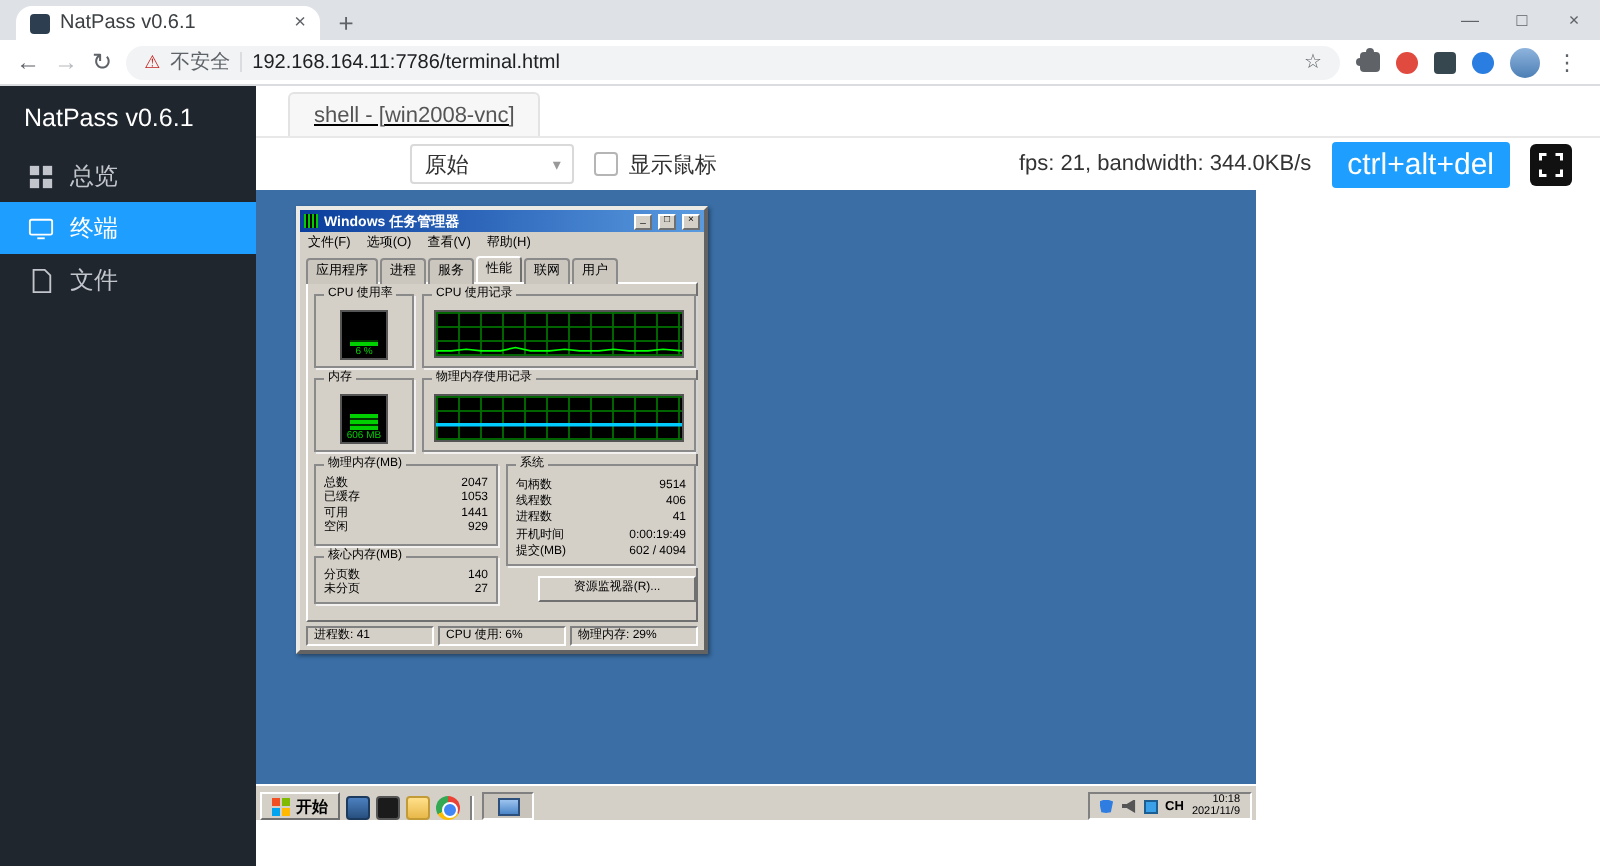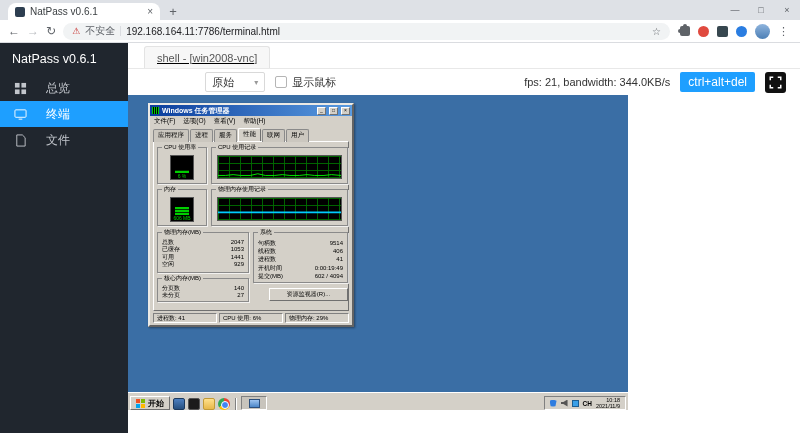--- a/index.html
+++ b/index.html
@@ -32,37 +32,37 @@
   .ext.red { background:#e04a3f; }
   .ext.dark { background:#37474f; border-radius:2px; }
   .ext.blue { background:#2a7de1; }
   .avatar { width:15px; height:15px; border-radius:50%; background:linear-gradient(#8fb4dd,#4c7fb5); }
   .kebab { color:#5f6368; font-size:11px; }
 
   
   .page { display:flex; height:390px; }
   .sidebar { width:128px; background:#20262e; color:#c2c6cc; flex:none; }
   .brand { height:32px; display:flex; align-items:center; padding-left:12px; color:#fff; font-size:12.5px; }
-  .side-item { height:26px; display:flex; align-items:center; gap:19px; padding-left:14px; font-size:12px; cursor:pointer; }
+  .side-item { height:26px; display:flex; align-items:center; gap:8px; padding-left:14px; font-size:12px; cursor:pointer; }
   .side-item.active { background:#1e9fff; color:#fff; }
   .side-item svg { width:13px; height:13px; flex:none; }
 
   .main { flex:1; background:#fff; position:relative; min-width:0; }
   .apptabs { height:26px; border-bottom:1px solid #e8e8e8; display:flex; align-items:flex-end; padding-left:16px;text-decoration:underline; }
   .apptab { height:22px; padding:0 12px; background:#f7f7f7; border:1px solid #e3e3e3; border-bottom:none; border-radius:3px 3px 0 0; font-size:11px; color:#555; display:flex; align-items:center; }
   .apptoolbar { height:26px; display:flex; align-items:center; gap:10px; padding:0 14px 0 16px; }
   .qlabel { font-size:12px; color:#222;margin-top:48px; }
-  .select { width:60px; height:20px; border:1px solid #d9d9d9; border-radius:2px; display:flex; align-items:center; justify-content:space-between; padding:0 6px; font-size:11px; color:#333; background:#fff;text-align:right; }
+  .select { width:82px; height:20px; border:1px solid #d9d9d9; border-radius:2px; display:flex; align-items:center; justify-content:space-between; padding:0 6px; font-size:11px; color:#333; background:#fff;text-align:right; }
   .select .caret { color:#999; font-size:8px; }
   .checkwrap { display:flex; align-items:center; gap:5px; }
   .checkbox { width:12px; height:12px; border:1px solid #b5b5b5; border-radius:2px; background:#fff; }
   .cursor-label { font-size:11px; color:#333; }
   .tspacer { flex:1; }
   .stats { font-size:11px; color:#333; }
-  .cad { background:#1e9fff; color:#fff; font-size:12px; border:none; border-radius:2px; padding:3px 8px; }
+  .cad { background:#1e9fff; color:#fff; font-size:15px; border:none; border-radius:2px; padding:3px 8px; }
   .fsbtn { width:21px; height:21px; background:#111; border-radius:3px; display:flex; align-items:center; justify-content:center; }
 
   
   .vnc { width:500px; height:315px; background:#3a6ea5; position:relative; }
 
   
   .tm { position:absolute; left:20px; top:8px; width:206px; background:#d4d0c8; border:2px solid; border-color:#eceae5 #636363 #636363 #eceae5; box-shadow:1px 1px 2px rgba(0,0,0,.4); font-size:6px; }
   .tm-title { height:11px; background:linear-gradient(90deg,#0a3d9c,#5a9be0); color:#fff; display:flex; align-items:center; gap:3px; padding:0 2px; font-size:7px; font-weight:bold; }
   .tm-ico { width:7px; height:7px; background:#000; background-image:linear-gradient(90deg,#0c0 1px,transparent 1px); background-size:2px 100%; flex:none; }
   .tm-title-text { flex:1; white-space:nowrap; overflow:hidden; }

